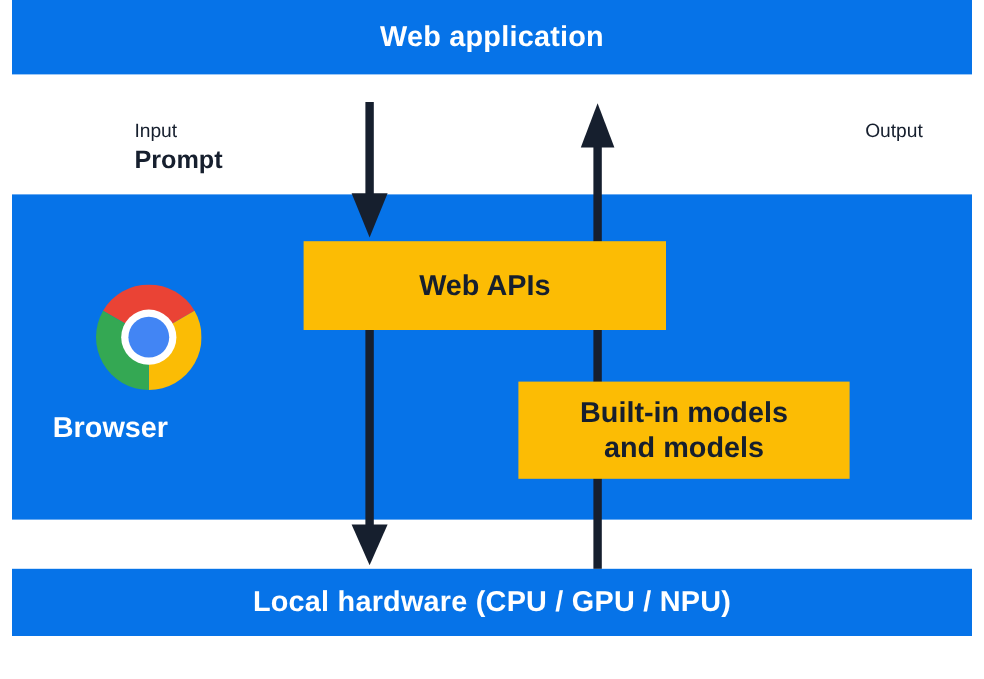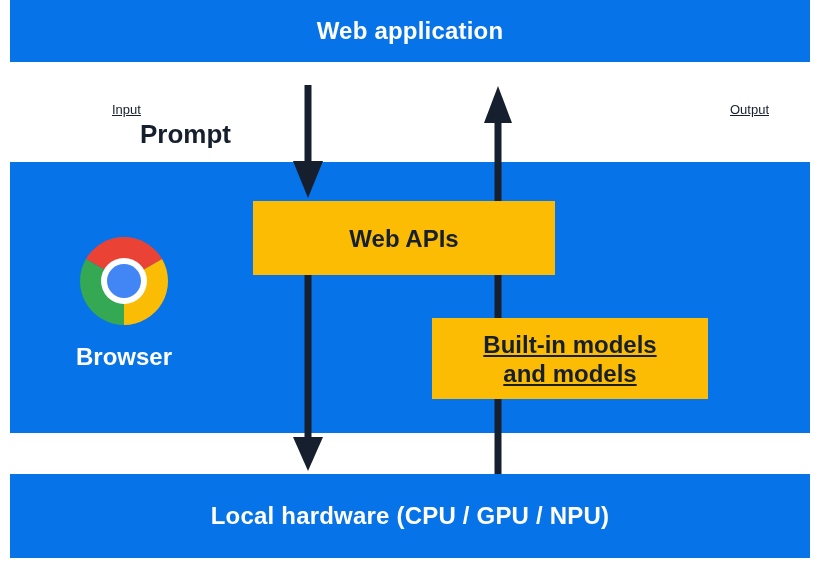--- a/index.html
+++ b/index.html
@@ -20,49 +20,49 @@
   }
   .canvas{
     position:absolute;left:0;top:0;width:820px;height:566px;background:#ffffff;
   }
   .band{
     position:absolute;left:10px;width:800px;background:var(--band-blue);
     display:flex;align-items:center;justify-content:center;
   }
   .band-top{top:0;height:62px;z-index:1;}
   .band-middle{top:162px;height:271px;z-index:1;}
-  .band-bottom{top:474px;height:84px;z-index:1;}
+  .band-bottom{top:474px;height:56px;z-index:1;}
   .band-label{
     color:#ffffff;font-weight:bold;font-size:24px;letter-spacing:.2px;
   }
   .io{
     position:absolute;top:99px;z-index:2;color:var(--ink-navy);
   }
   .io-input{left:112px;text-align:left;}
   .io-output{right:51px;text-align:left;}
-  .io-caption{font-size:13px;font-weight:normal;line-height:22px;text-decoration:underline;}
-  .io-strong{font-size:26px;font-weight:bold;line-height:26px;margin-left:28px;}
+  .io-caption{font-size:16px;font-weight:normal;line-height:22px;}
+  .io-strong{font-size:21px;font-weight:bold;line-height:26px;}
   .arrows{
     position:absolute;left:0;top:0;width:820px;height:566px;z-index:2;
     pointer-events:none;
   }
   .ybox{
     position:absolute;background:var(--box-yellow);z-index:3;
     display:flex;flex-direction:column;align-items:center;justify-content:center;
     color:var(--ink-navy);font-weight:bold;font-size:24px;line-height:29px;
     text-align:center;
   }
   .box-webapis{left:253px;top:201px;width:302px;height:74px;}
-  .box-builtin{left:432px;top:318px;width:276px;height:81px;text-decoration:underline;}
+  .box-builtin{left:432px;top:318px;width:276px;height:81px;}
   .chrome-wrap{
     position:absolute;left:80px;top:237px;width:88px;height:88px;z-index:3;
   }
   .browser-label{
     position:absolute;left:44px;top:343px;width:160px;z-index:3;
-    text-align:center;color:#ffffff;font-weight:bold;font-size:24px;
+    text-align:left;color:#ffffff;font-weight:bold;font-size:24px;
   }
 </style>
 </head>
 <body>
 
 <div class="canvas">
 
   <div class="band band-top">
     <span class="band-label">Web application</span>
   </div>

